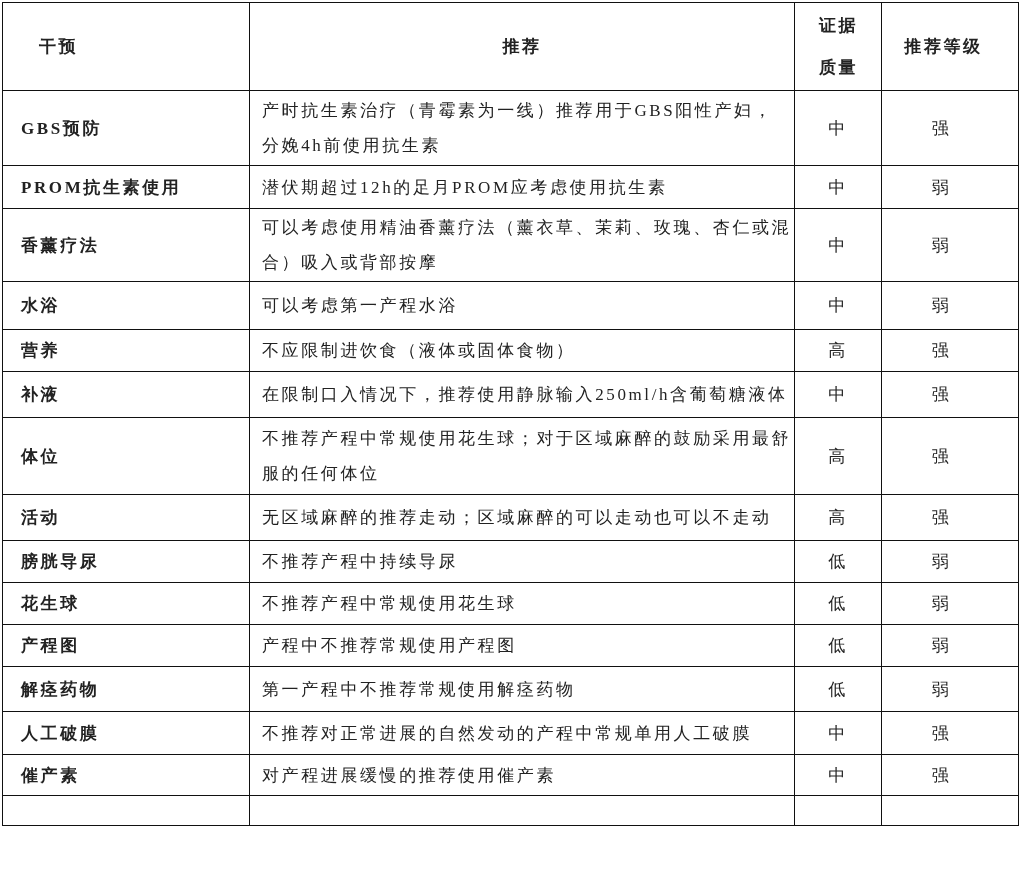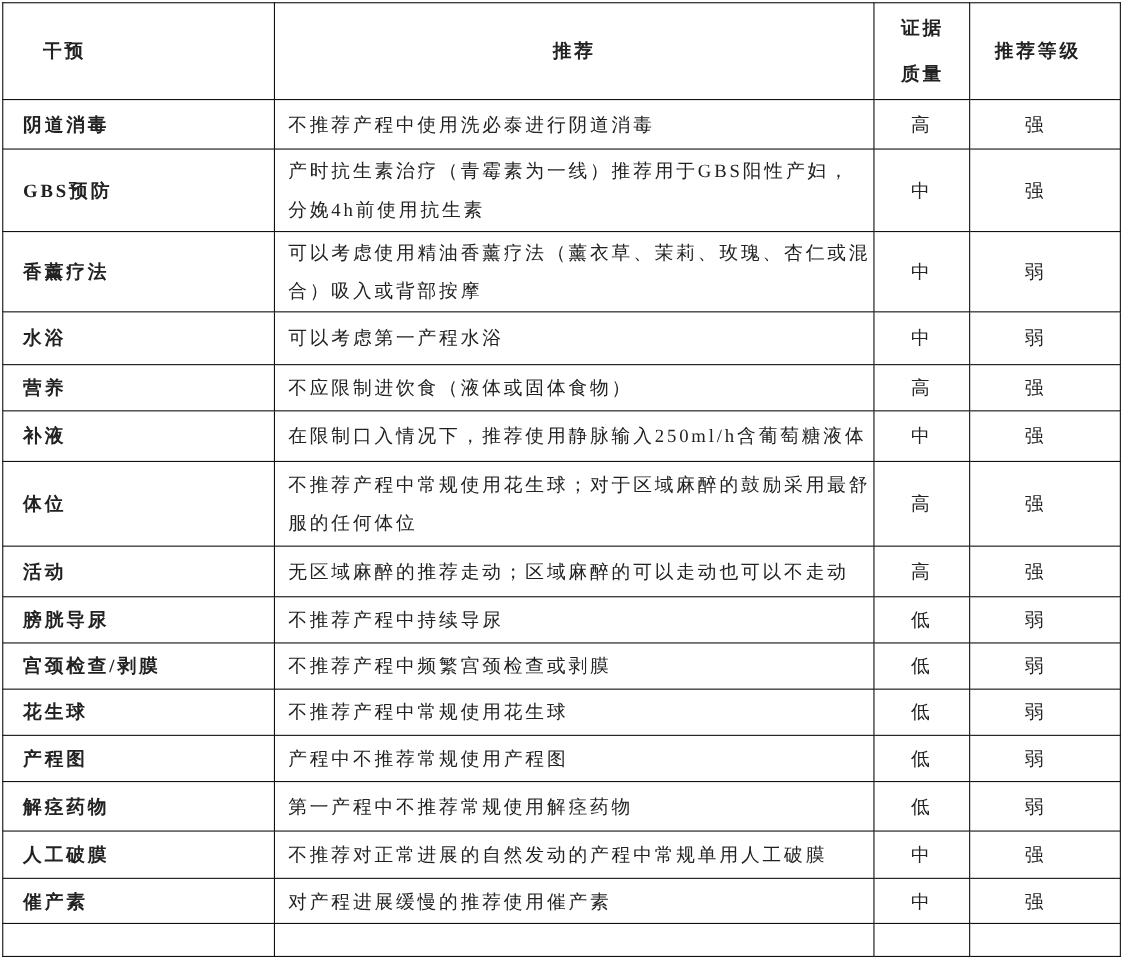--- a/index.html
+++ b/index.html
@@ -104,31 +104,31 @@
     </colgroup>
     <thead>
       <tr class="header-row">
         <th class="h-intervention">干预</th>
         <th class="h-recommendation">推荐</th>
         <th class="h-evidence">证据质量</th>
         <th class="h-grade">推荐等级</th>
       </tr>
     </thead>
     <tbody>
-      <tr class="h45">
-        <td class="c1">阴道消毒</td>
-        <td class="c2">不推荐产程中使用洗必泰进行阴道消毒</td>
-        <td class="c3">高</td>
-        <td class="c4">强</td>
-      </tr>
       <tr class="h75">
         <td class="c1">GBS预防</td>
         <td class="c2">产时抗生素治疗（青霉素为一线）推荐用于GBS阳性产妇，分娩4h前使用抗生素</td>
         <td class="c3">中</td>
         <td class="c4">强</td>
+      </tr>
+      <tr class="h43">
+        <td class="c1">PROM抗生素使用</td>
+        <td class="c2">潜伏期超过12h的足月PROM应考虑使用抗生素</td>
+        <td class="c3">中</td>
+        <td class="c4">弱</td>
       </tr>
       <tr class="h73">
         <td class="c1">香薰疗法</td>
         <td class="c2">可以考虑使用精油香薰疗法（薰衣草、茉莉、玫瑰、杏仁或混合）吸入或背部按摩</td>
         <td class="c3">中</td>
         <td class="c4">弱</td>
       </tr>
       <tr class="h48">
         <td class="c1">水浴</td>
         <td class="c2">可以考虑第一产程水浴</td>
@@ -155,26 +155,20 @@
       </tr>
       <tr class="h46">
         <td class="c1">活动</td>
         <td class="c2">无区域麻醉的推荐走动；区域麻醉的可以走动也可以不走动</td>
         <td class="c3">高</td>
         <td class="c4">强</td>
       </tr>
       <tr class="h42">
         <td class="c1">膀胱导尿</td>
         <td class="c2">不推荐产程中持续导尿</td>
-        <td class="c3">低</td>
-        <td class="c4">弱</td>
-      </tr>
-      <tr class="h42">
-        <td class="c1">宫颈检查/剥膜</td>
-        <td class="c2">不推荐产程中频繁宫颈检查或剥膜</td>
         <td class="c3">低</td>
         <td class="c4">弱</td>
       </tr>
       <tr class="h42">
         <td class="c1">花生球</td>
         <td class="c2">不推荐产程中常规使用花生球</td>
         <td class="c3">低</td>
         <td class="c4">弱</td>
       </tr>
       <tr class="h42">

